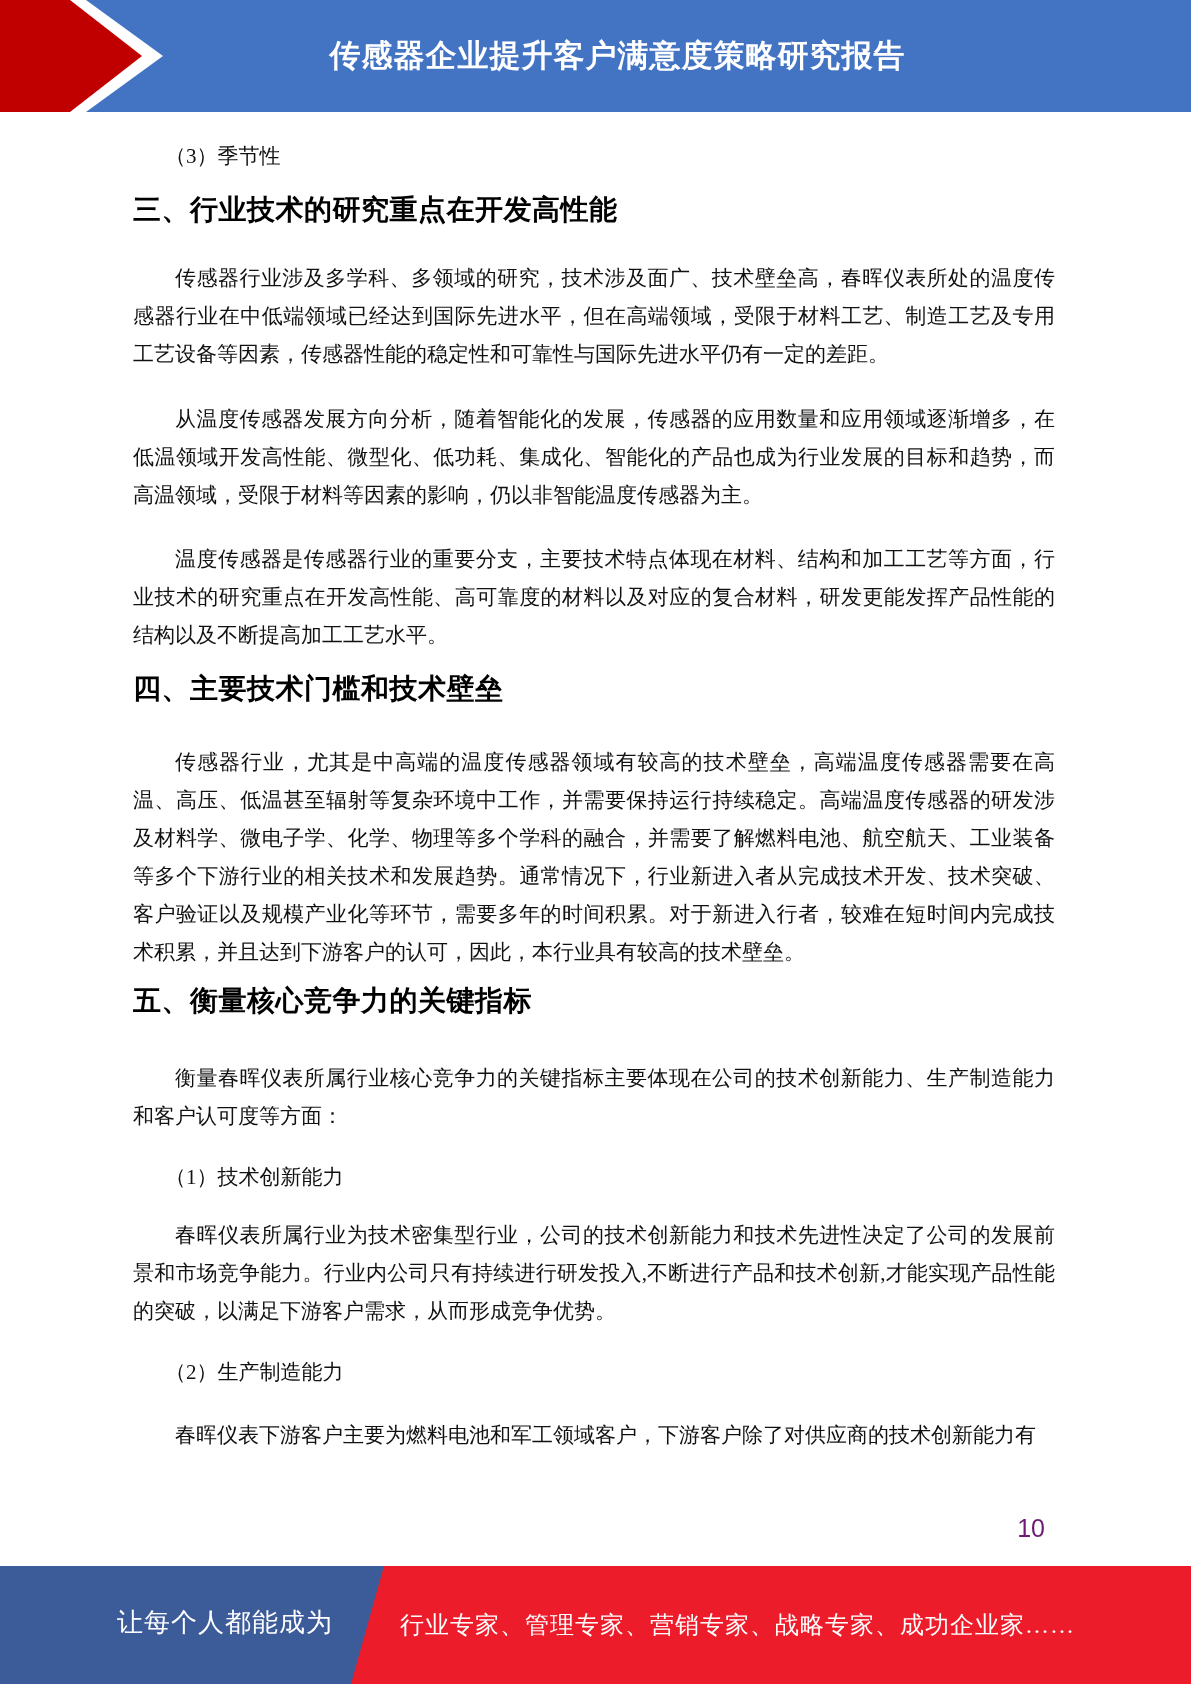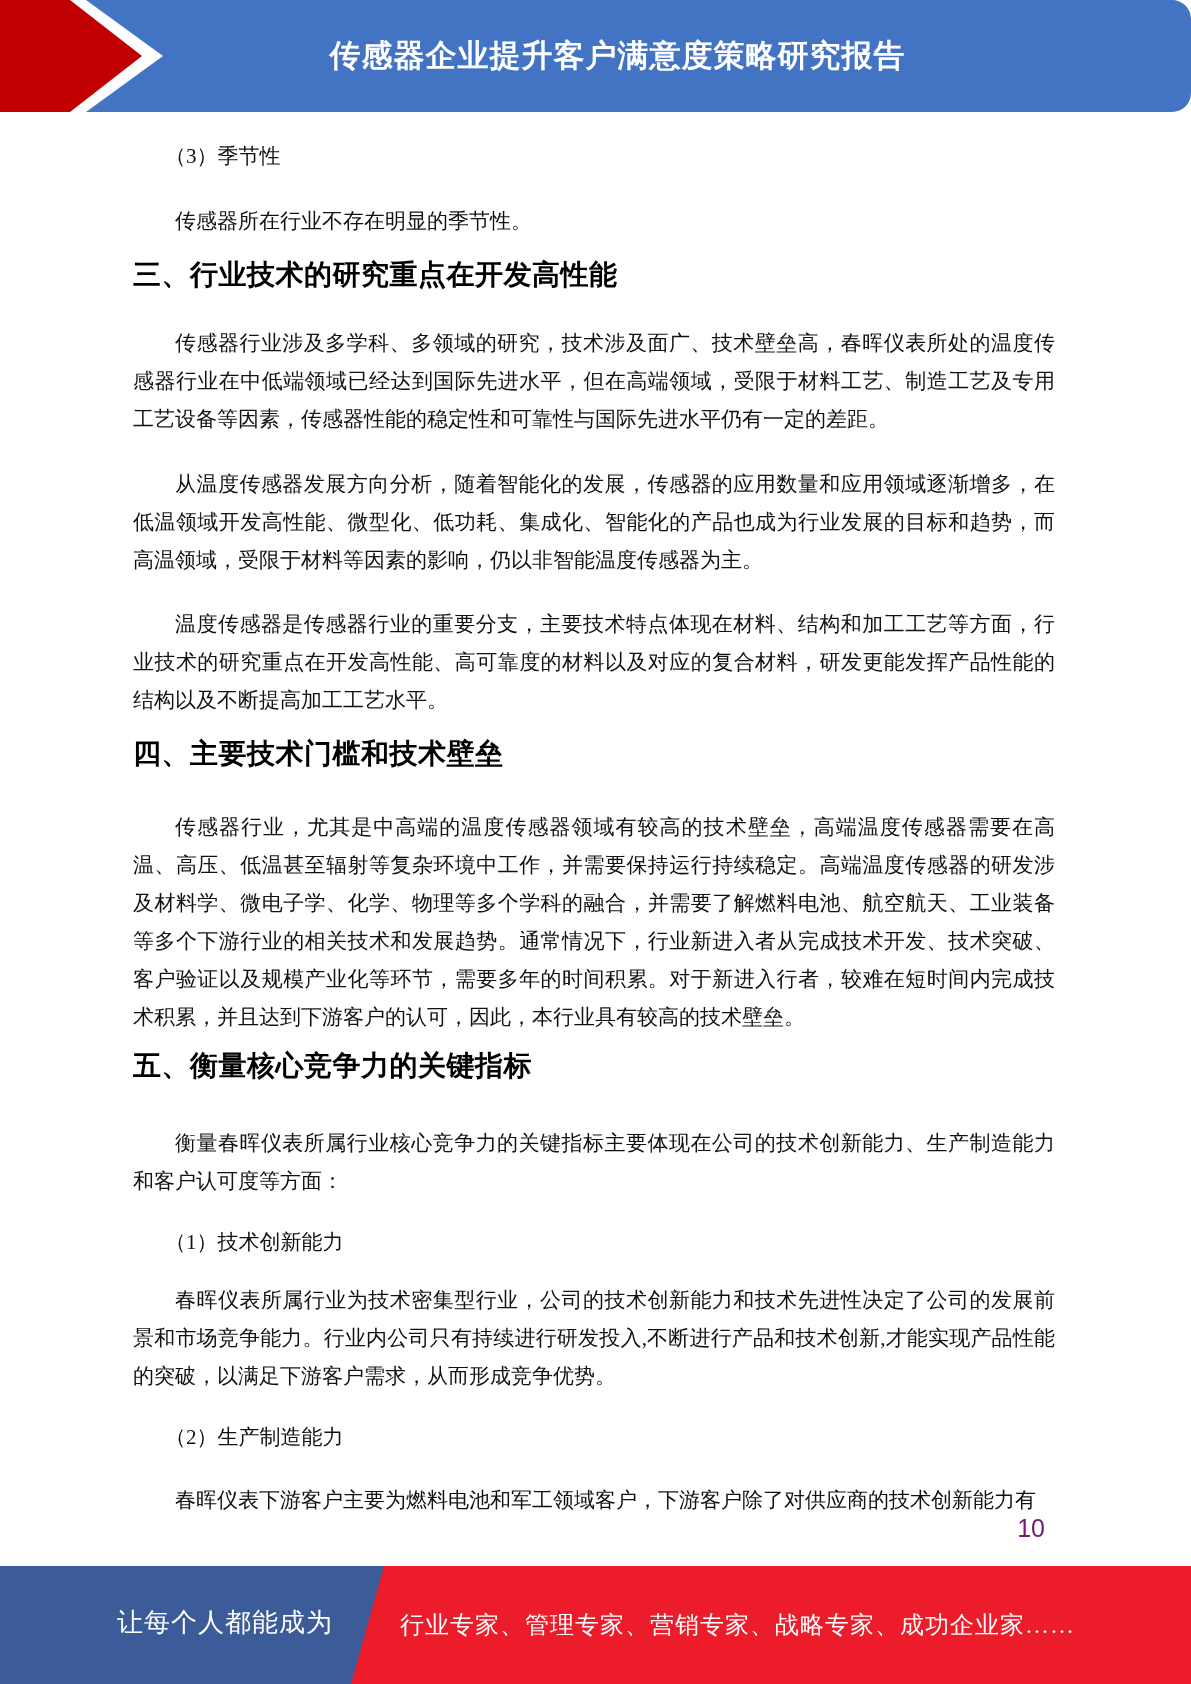--- a/index.html
+++ b/index.html
@@ -5,21 +5,20 @@
   html,body{margin:0;padding:0;}
   body{
     width:1191px;height:1684px;position:relative;background:#ffffff;
     font-family:"Liberation Serif","DejaVu Serif",serif;
     color:#111;overflow:hidden;
   }
   
   .header{
     position:absolute;top:0;left:0;width:1191px;height:112px;
     background:#4374c4;
-    border-radius:19px;
   }
   .chevron-white{
     position:absolute;top:0;left:0;width:170px;height:112px;background:#ffffff;
     clip-path:polygon(0 0,86px 0,163px 56px,86px 112px,0 112px);
   }
   .chevron-red{
     position:absolute;top:0;left:0;width:150px;height:112px;background:#c00000;
     clip-path:polygon(0 0,70px 0,142px 56px,70px 112px,0 112px);
   }
   .header-title{
@@ -81,21 +80,20 @@
 <div class="header">
   <div class="chevron-white"></div>
   <div class="chevron-red"></div>
   <div class="header-title">传感器企业提升客户满意度策略研究报告</div>
 </div>
 
 <div class="page-body">
 
   <p class="sub-label mt25">（3）季节性</p>
 
-  <p class="para mt27">传感器所在行业不存在明显的季节性。</p>
 
   <h2 class="sec-heading mt16">三、行业技术的研究重点在开发高性能</h2>
 
   <p class="para mt30">传感器行业涉及多学科、多领域的研究，技术涉及面广、技术壁垒高，春晖仪表所处的温度传感器行业在中低端领域已经达到国际先进水平，但在高端领域，受限于材料工艺、制造工艺及专用工艺设备等因素，传感器性能的稳定性和可靠性与国际先进水平仍有一定的差距。</p>
 
   <p class="para mt24">从温度传感器发展方向分析，随着智能化的发展，传感器的应用数量和应用领域逐渐增多，在低温领域开发高性能、微型化、低功耗、集成化、智能化的产品也成为行业发展的目标和趋势，而高温领域，受限于材料等因素的影响，仍以非智能温度传感器为主。</p>
 
   <p class="para mt26">温度传感器是传感器行业的重要分支，主要技术特点体现在材料、结构和加工工艺等方面，行业技术的研究重点在开发高性能、高可靠度的材料以及对应的复合材料，研发更能发挥产品性能的结构以及不断提高加工工艺水平。</p>
 
   <h2 class="sec-heading mt16">四、主要技术门槛和技术壁垒</h2>

